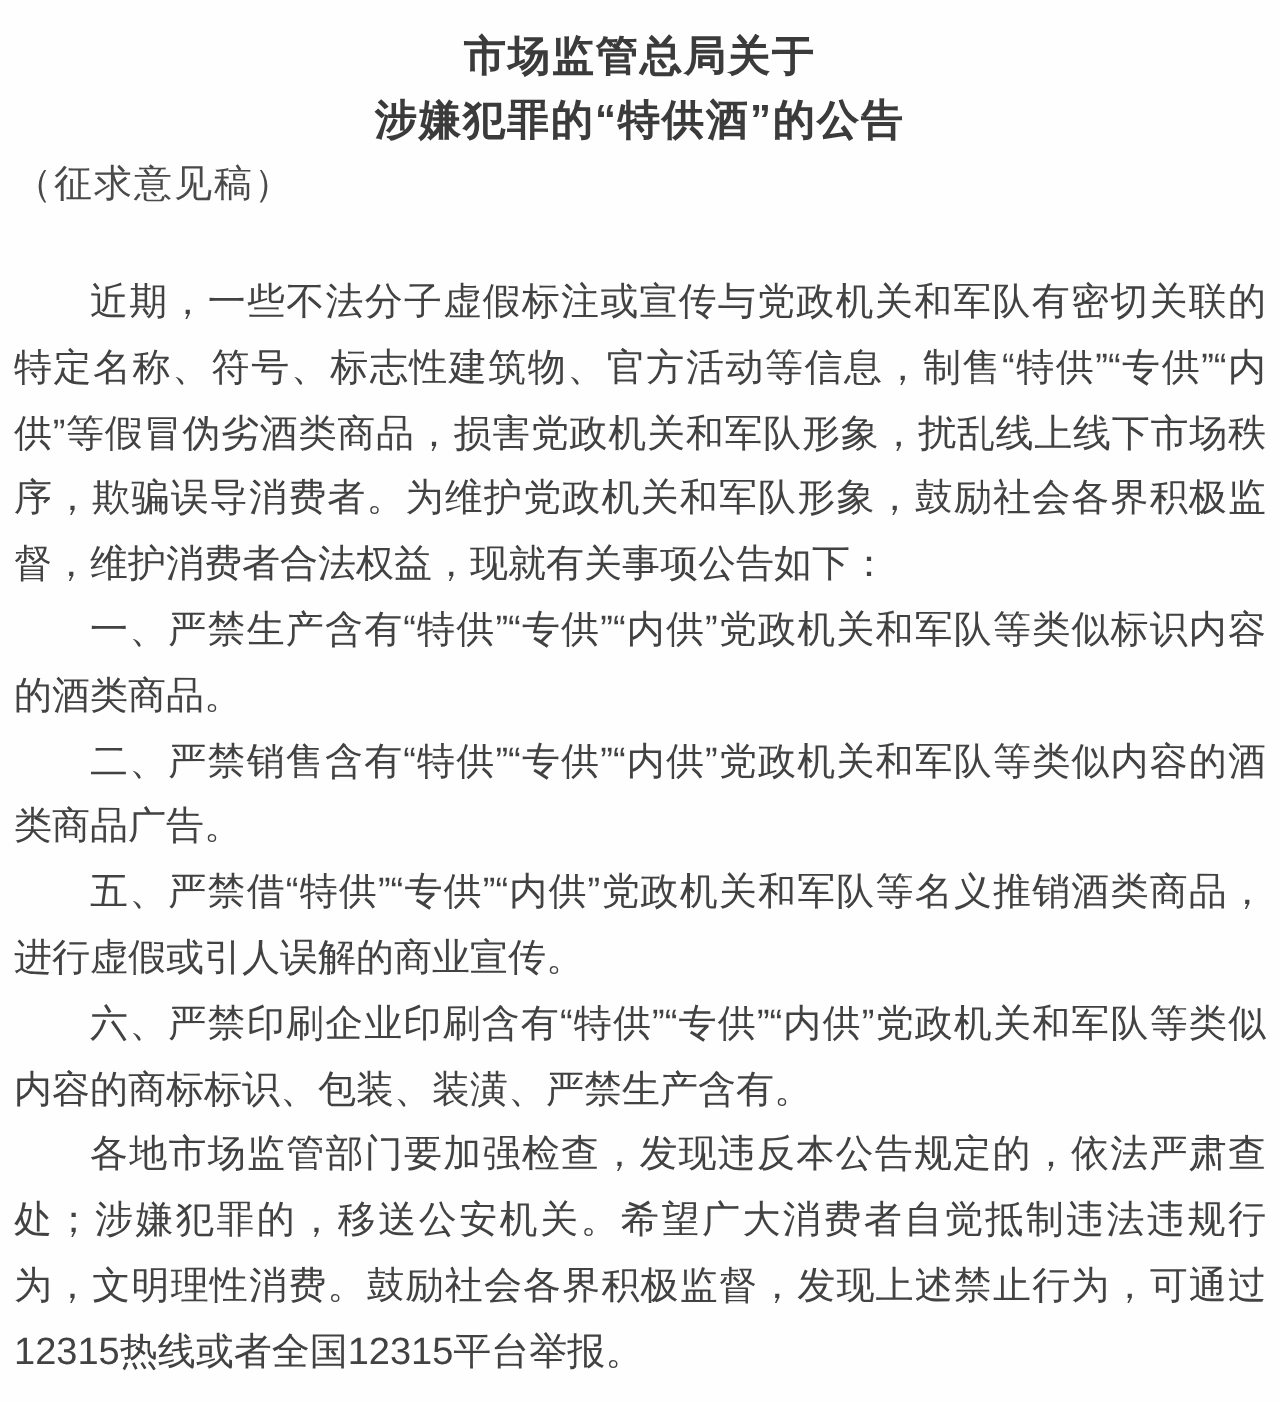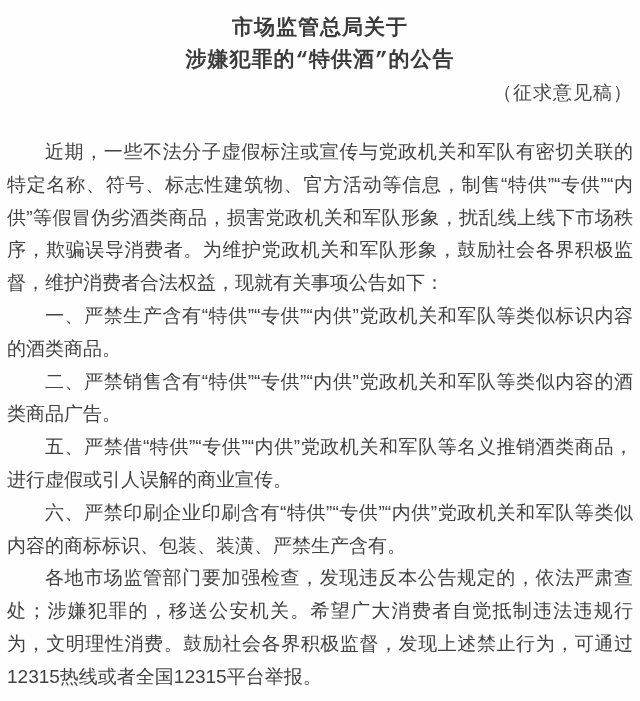--- a/index.html
+++ b/index.html
@@ -16,28 +16,27 @@
       background: #fefefe;
       padding: 13px 7px 0 7px;
       color: #3f3f3f;
     }
     .doc-title {
       text-align: center;
       font-size: 21px;
       font-weight: bold;
       color: #3b3b3b;
       letter-spacing: 1px;
-      font-family: Liberation Mono, monospace;
     }
     .title-line {
       display: block;
       line-height: 32px;
     }
     .subtitle {
-      text-align: right;
+      text-align: left;
       font-size: 19px;
       font-weight: normal;
       color: #4a4a4a;
       line-height: 32px;
       letter-spacing: 1px;
     }
     .body-text {
       margin-top: 27px;
       font-size: 19px;
       color: #424242;

